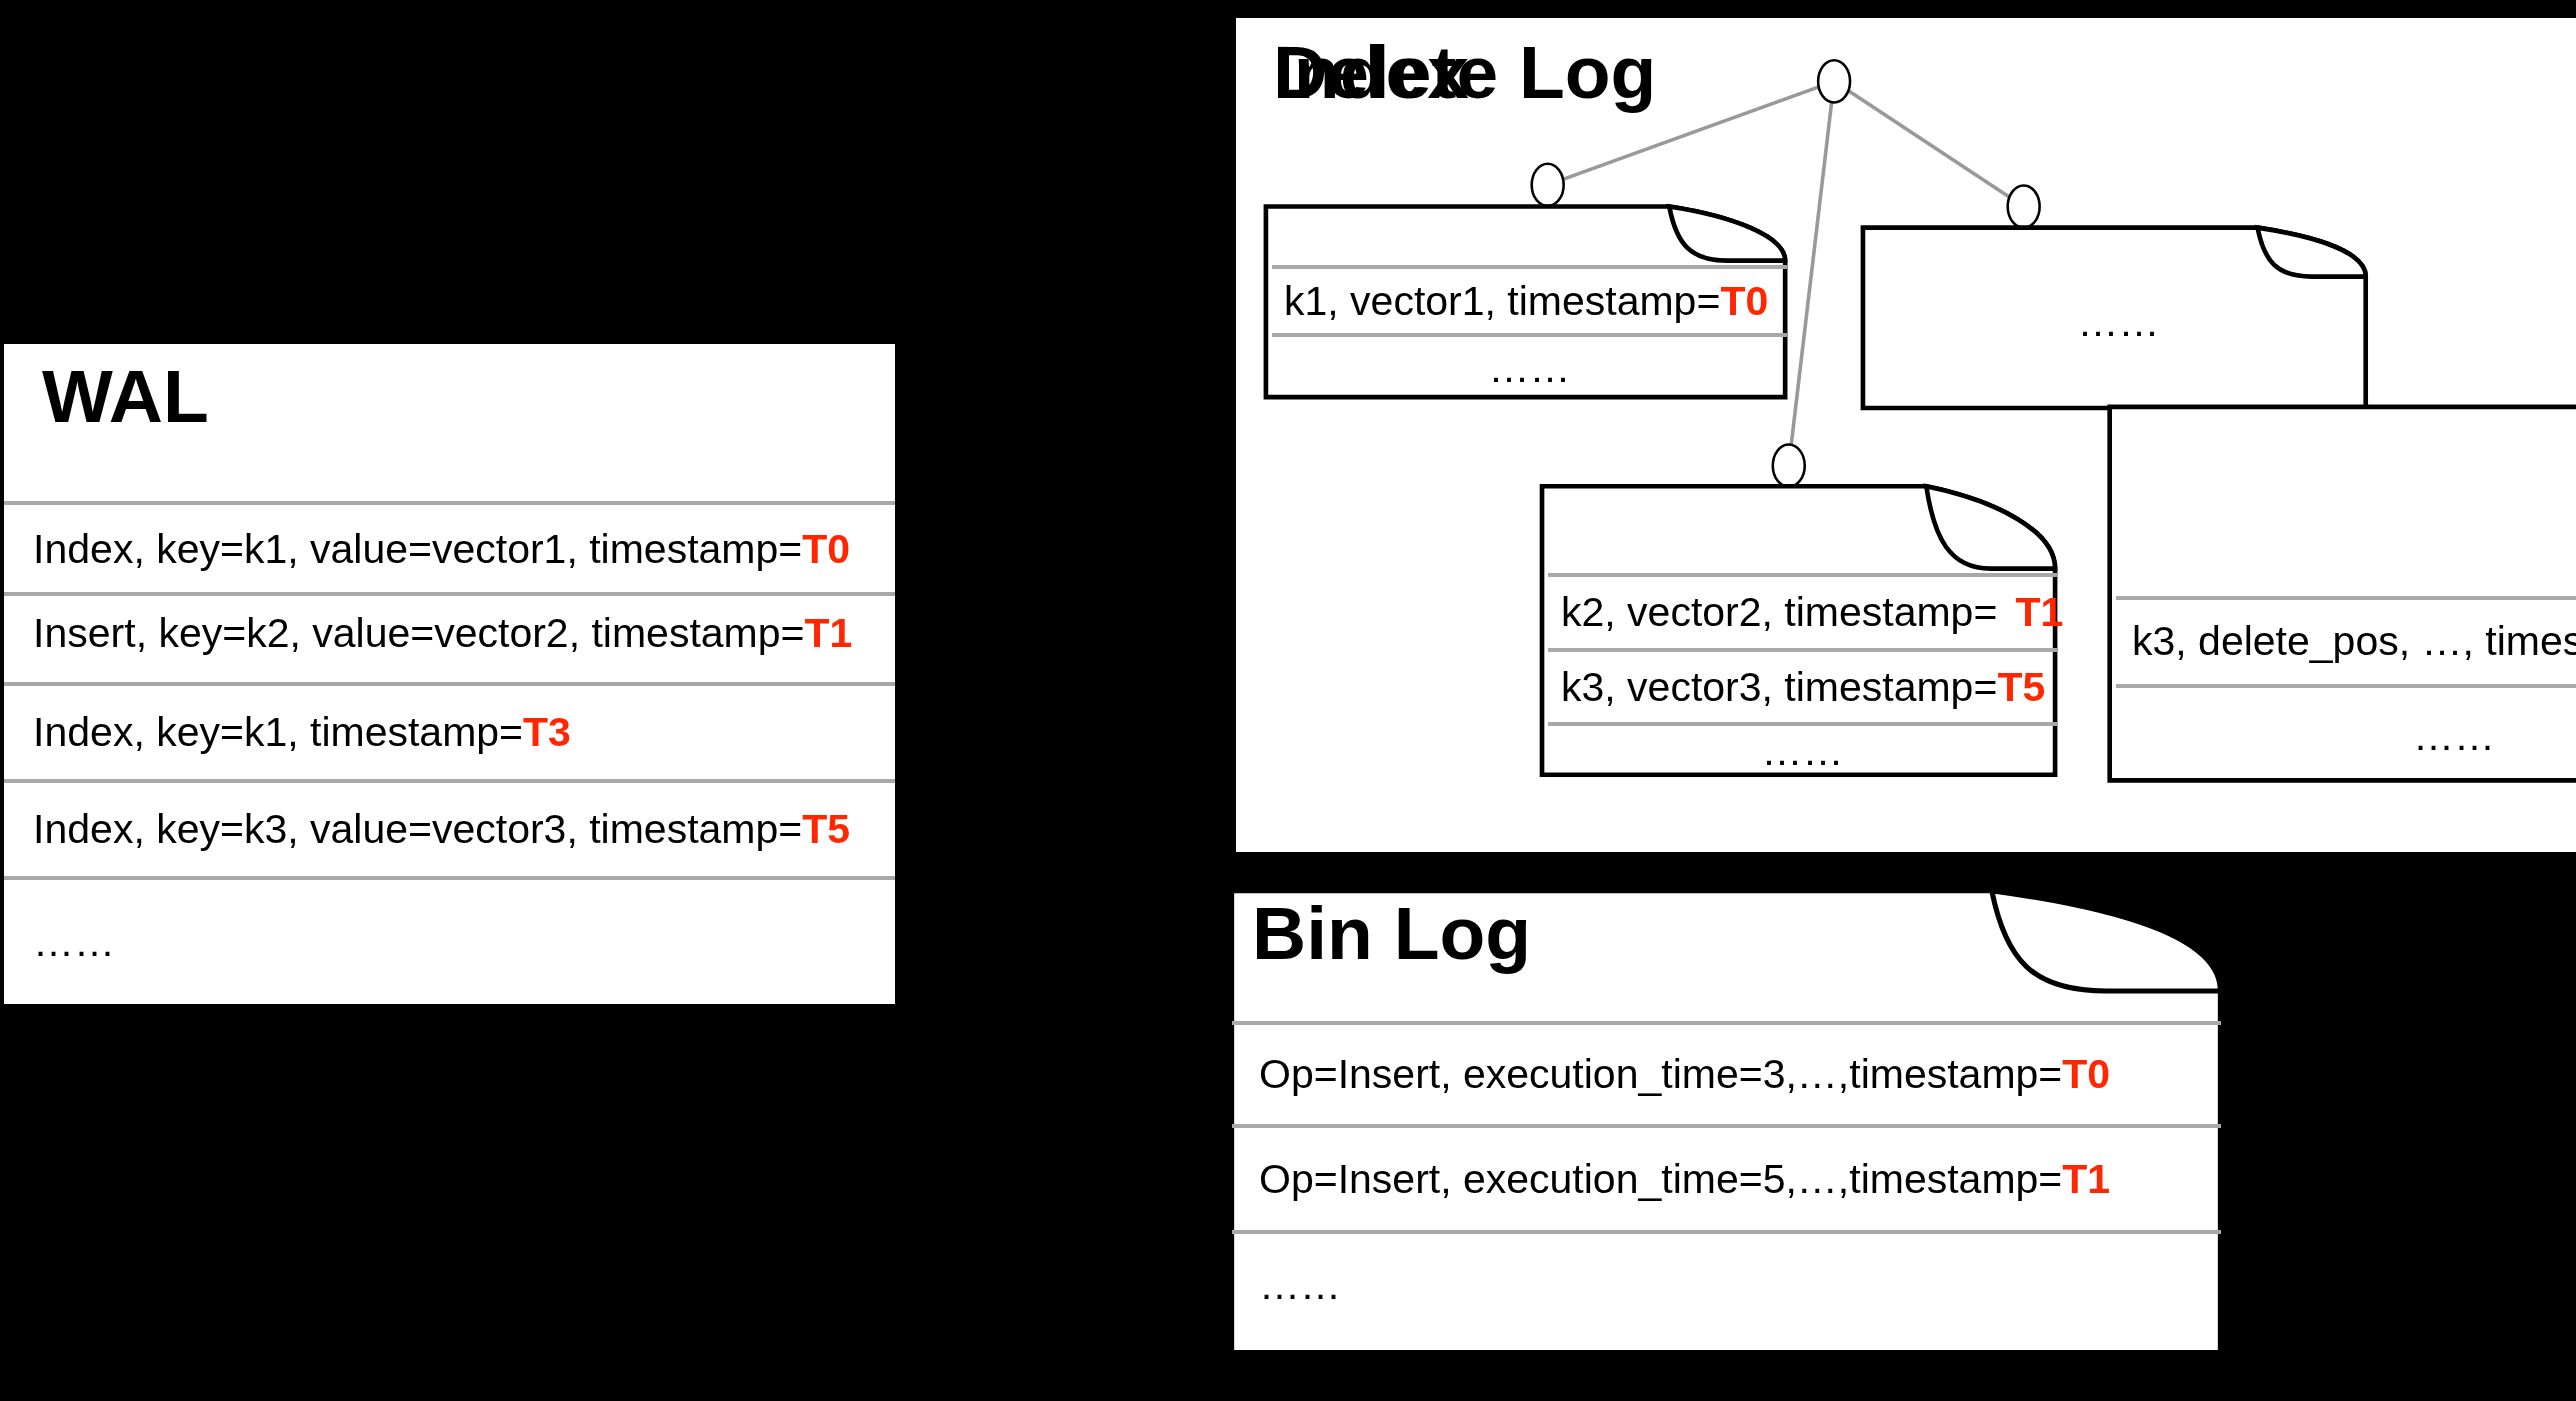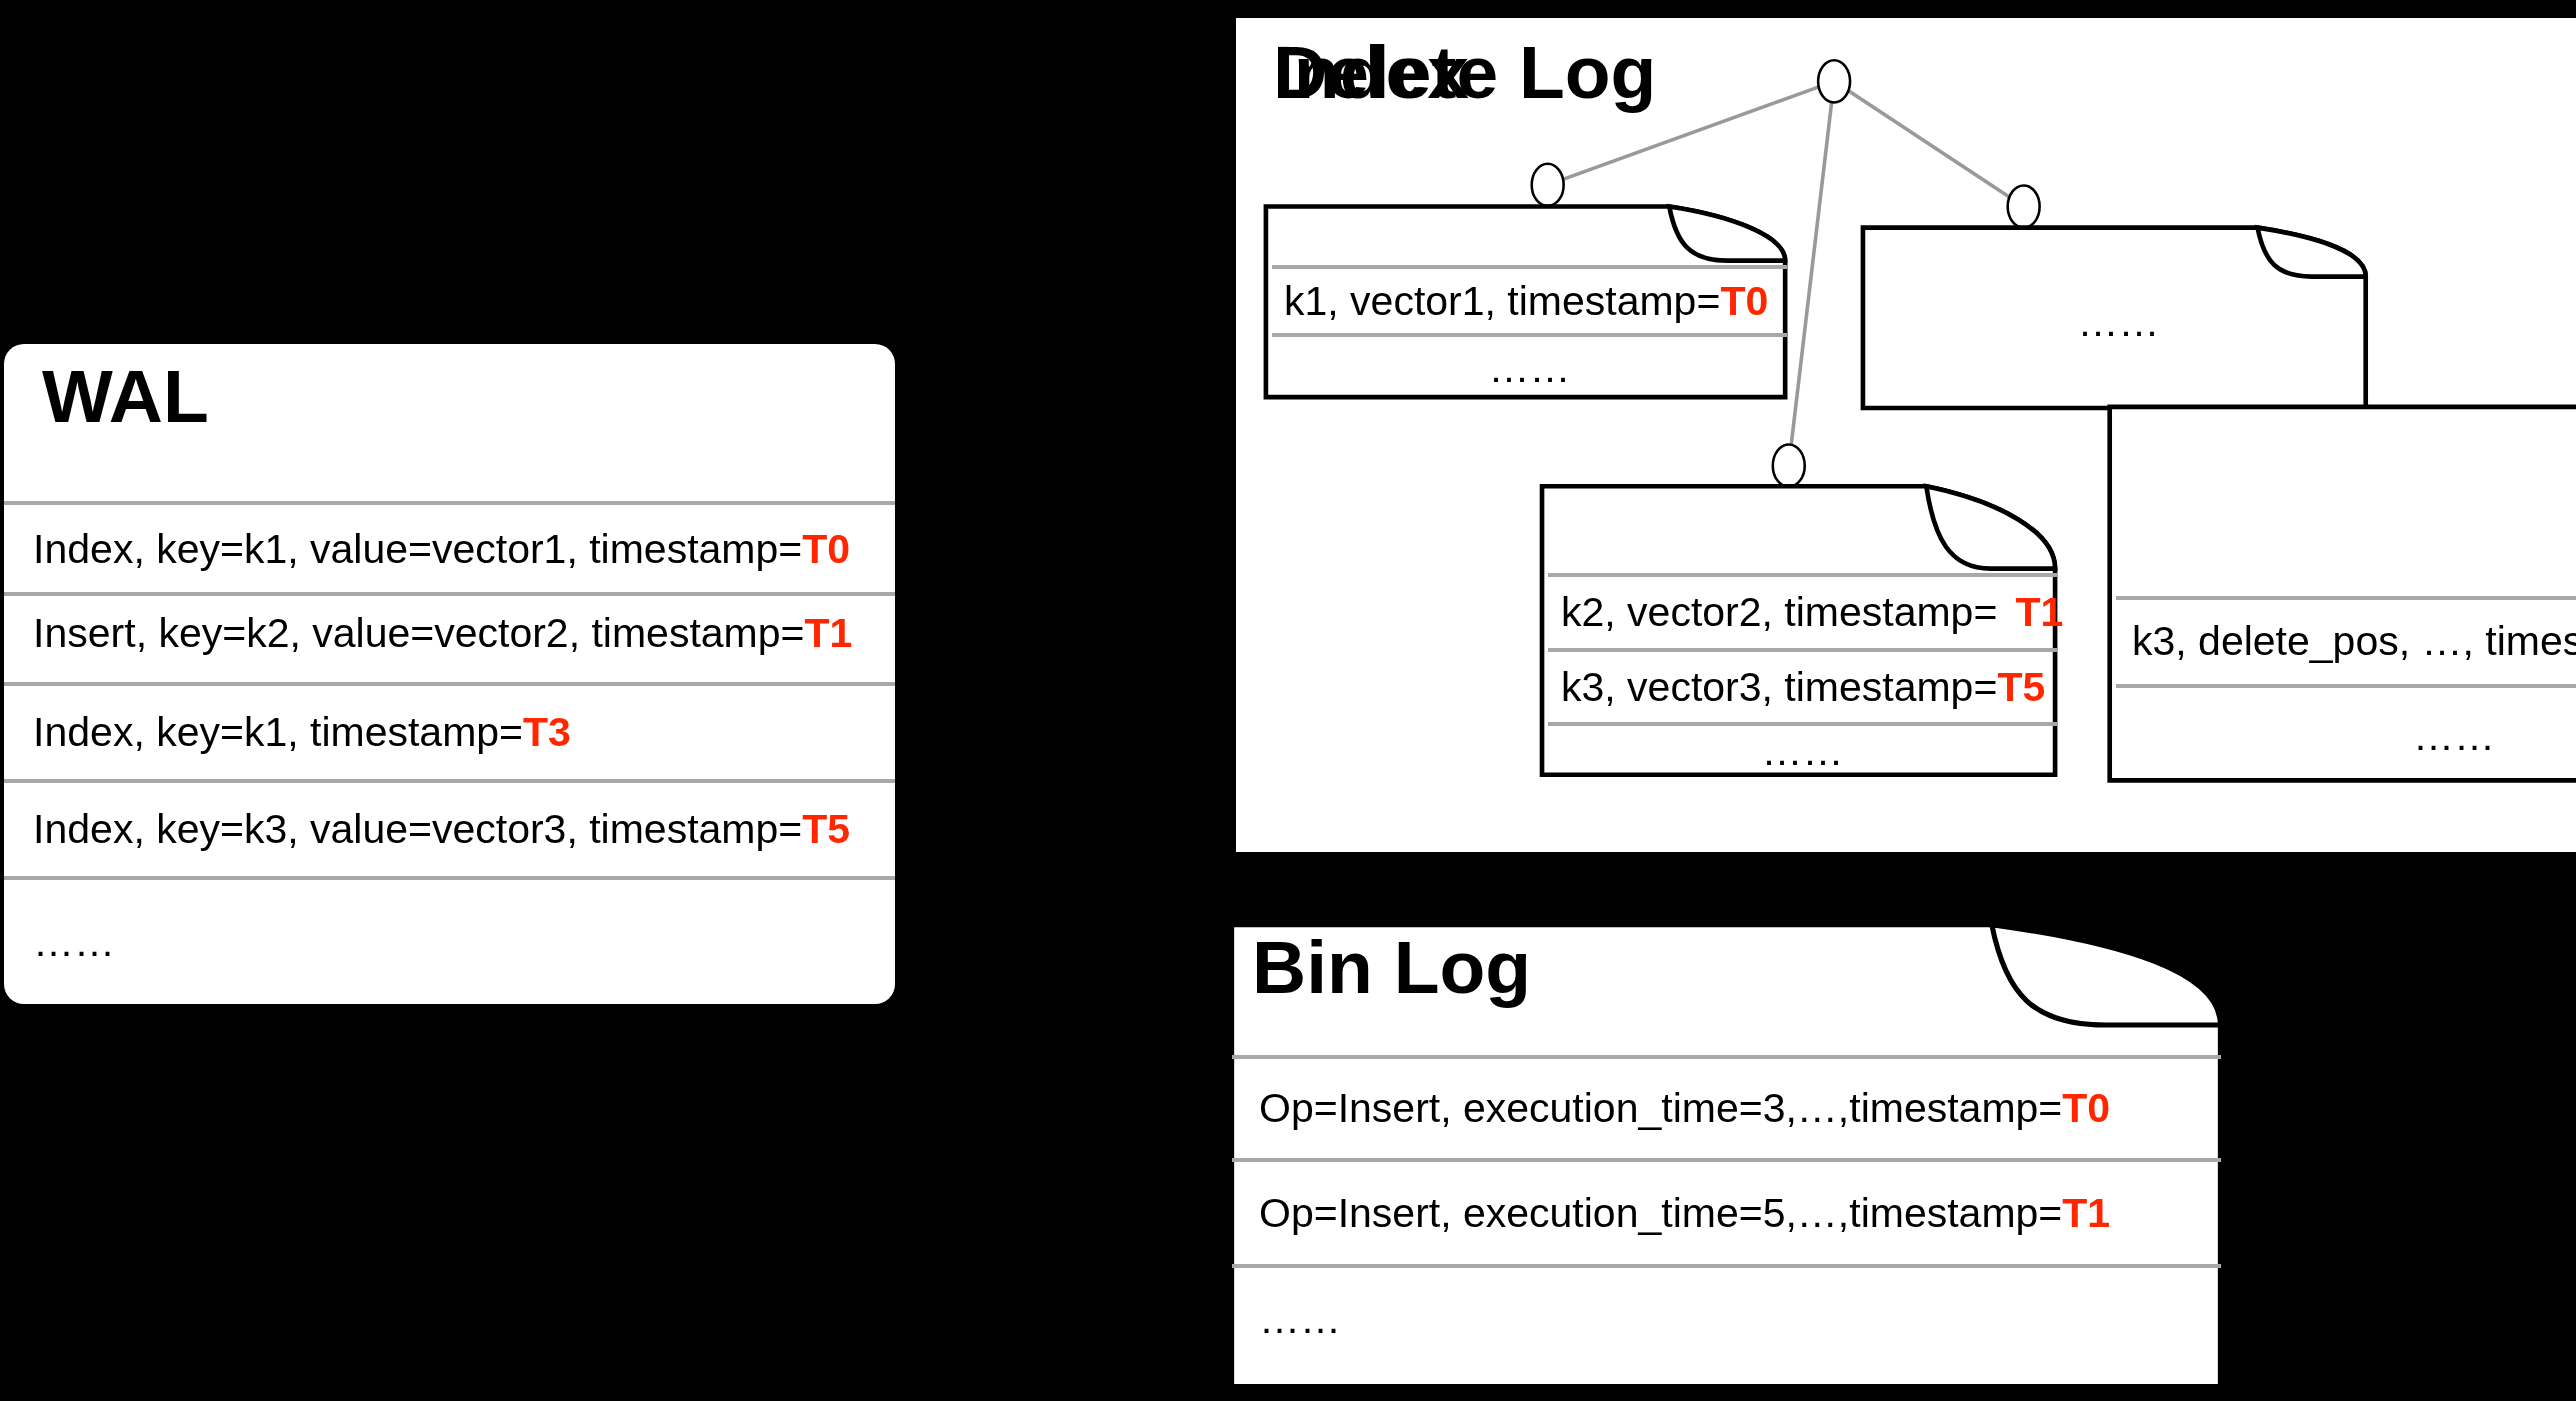--- a/index.html
+++ b/index.html
@@ -1,19 +1,19 @@
 <!DOCTYPE html>
 <html style="font-size:8.2px"><head>
 <meta charset="utf-8">
 <style>
   html,body{margin:0;padding:0;background:#000;}
   #canvas{position:relative;width:2817px;height:1402px;background:#000;overflow:hidden;
           font-family:"Liberation Sans",sans-serif;color:#000;}
   section{position:absolute;}
-  .white-box{background:#fff;border-radius:20px;}
+  .white-box{background:#fff;}
   .box-title{position:absolute;font-size:75px;font-weight:bold;white-space:nowrap;line-height:1.1;}
   .row{position:absolute;display:flex;align-items:center;font-size:41px;white-space:nowrap;}
   .row .ts{color:#ff2600;font-weight:bold;}
   .sep{position:absolute;height:4.1px;background:#a8a8a8;}
   .dots{justify-content:center;}
   svg{position:absolute;left:0;top:0;}
 
   
   #wal{left:4.1px;top:344px;width:891px;height:660px;}
   #wal .box-title{left:38px;top:10.8px;}
@@ -22,21 +22,21 @@
            padding-left:29px;white-space:nowrap;}
   .wal-row .ts{color:#ff2600;font-weight:bold;}
 
   
   #index-panel{left:1232px;top:14.4px;width:1572px;height:842px;background:#fff;
                border:4.1px solid #000;box-sizing:border-box;}
   #index-panel > .box-title{left:37px;top:12.4px;}
   #dl-title{left:922px;top:402px;}
 
   
-  #bin-log{left:1229px;top:922px;width:994px;height:462px;}
+  #bin-log{left:1229px;top:888px;width:994px;height:462px;}
   #bin-log .box-title{left:23px;top:4.1px;}
 </style>
 </head>
 <body>
 
 <div id="canvas">
 
   <section id="wal" class="white-box">
     <div class="box-title">WAL</div>
     <div class="wal-row" style="top:157px;height:92px">

